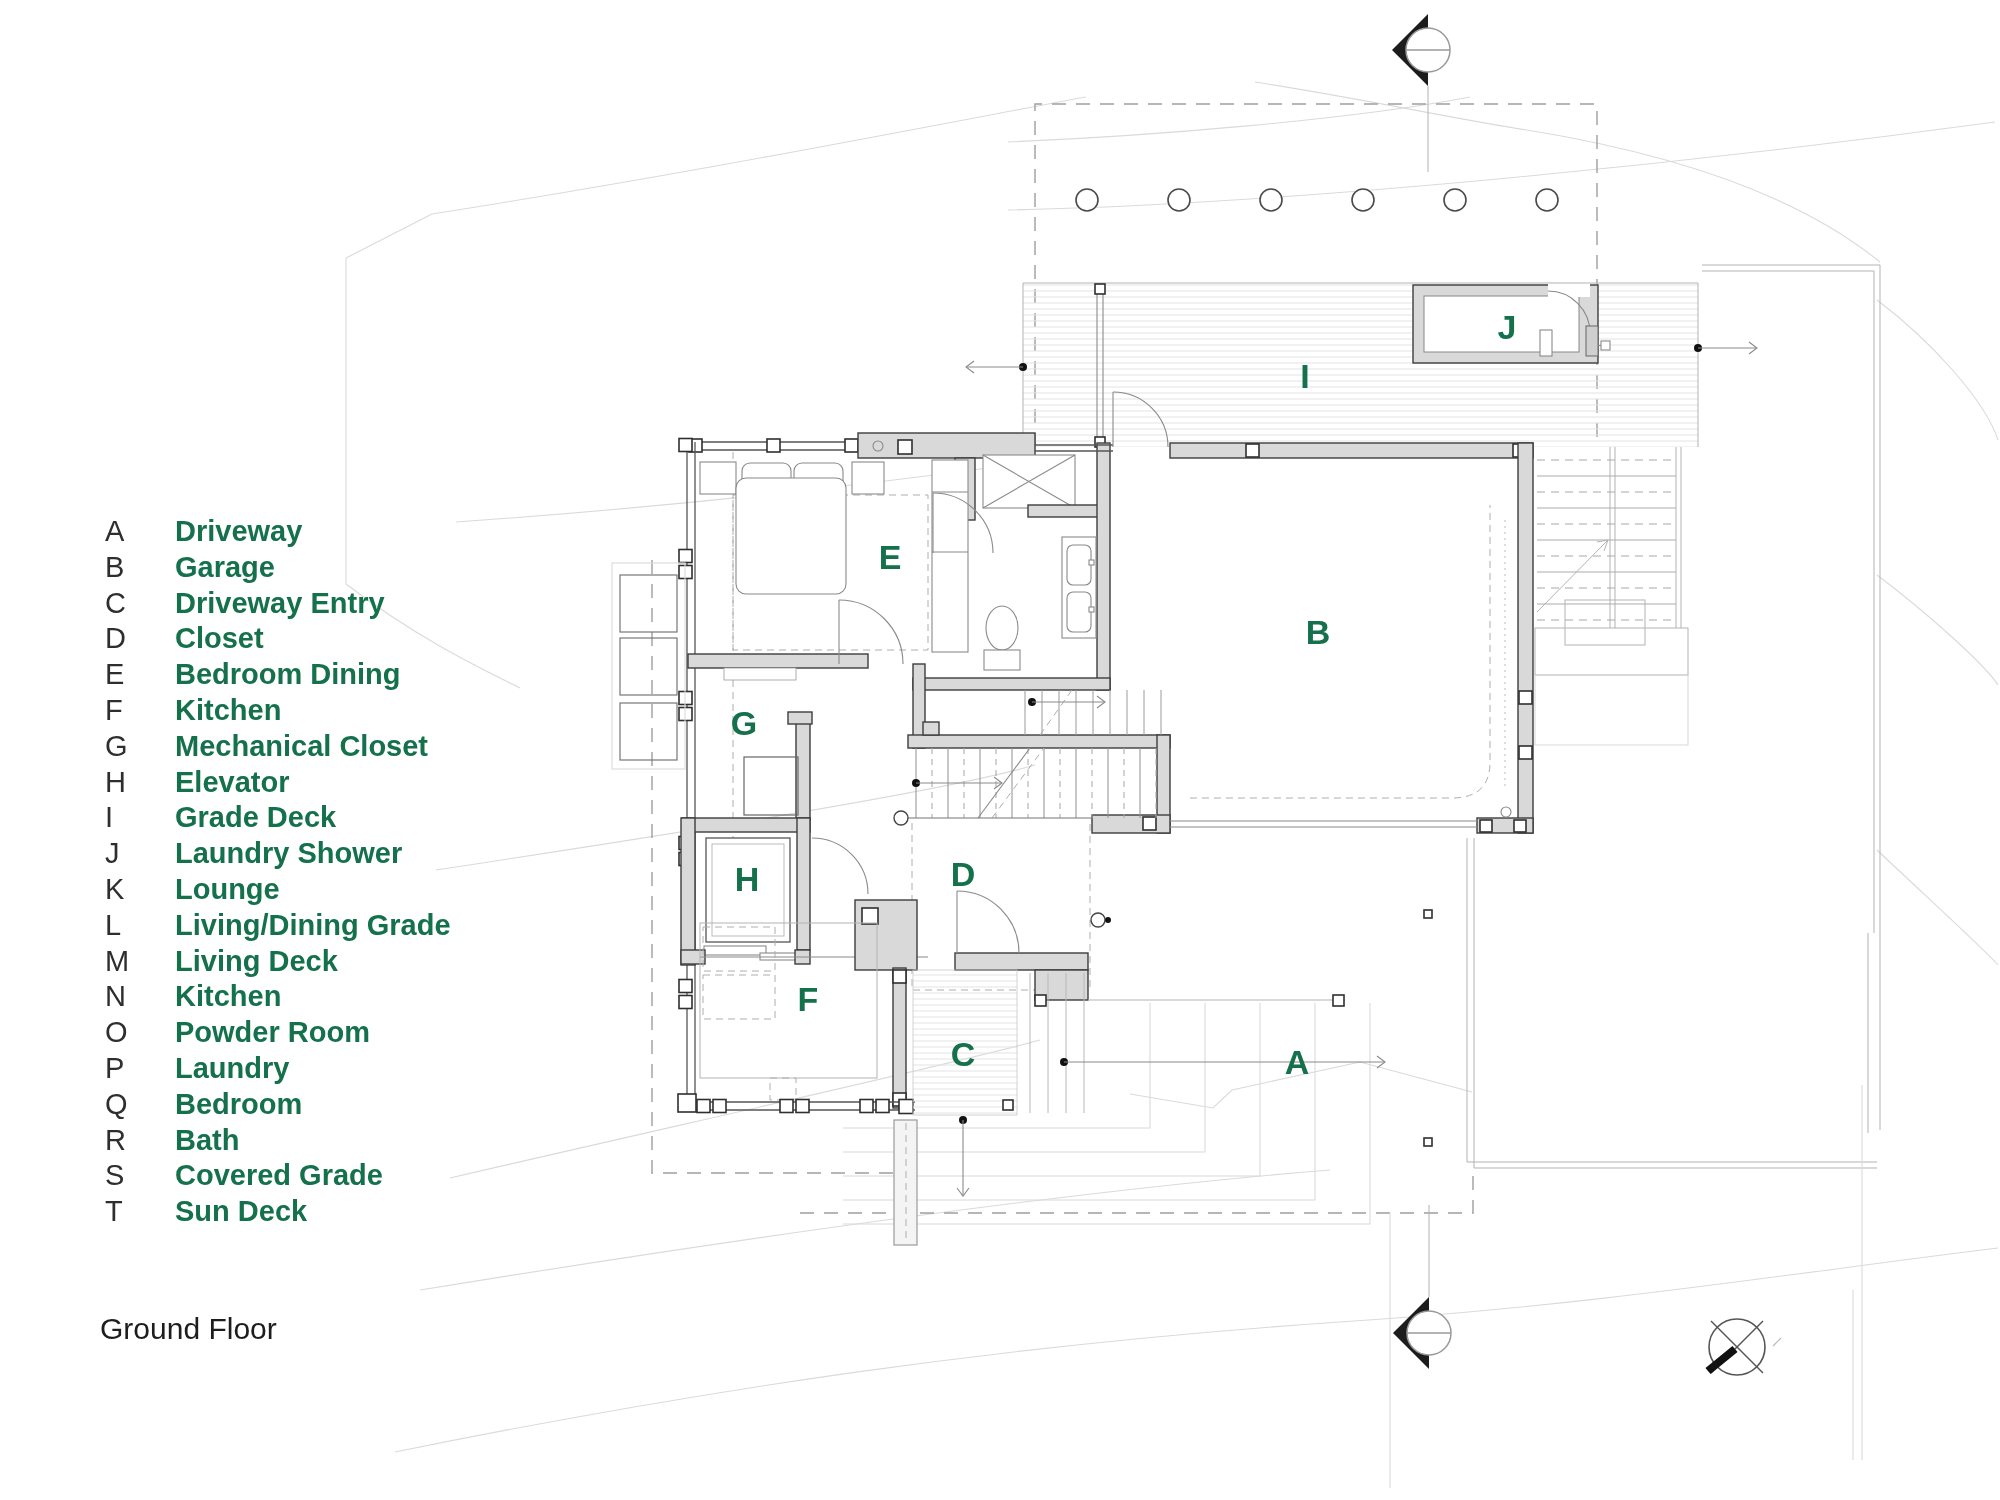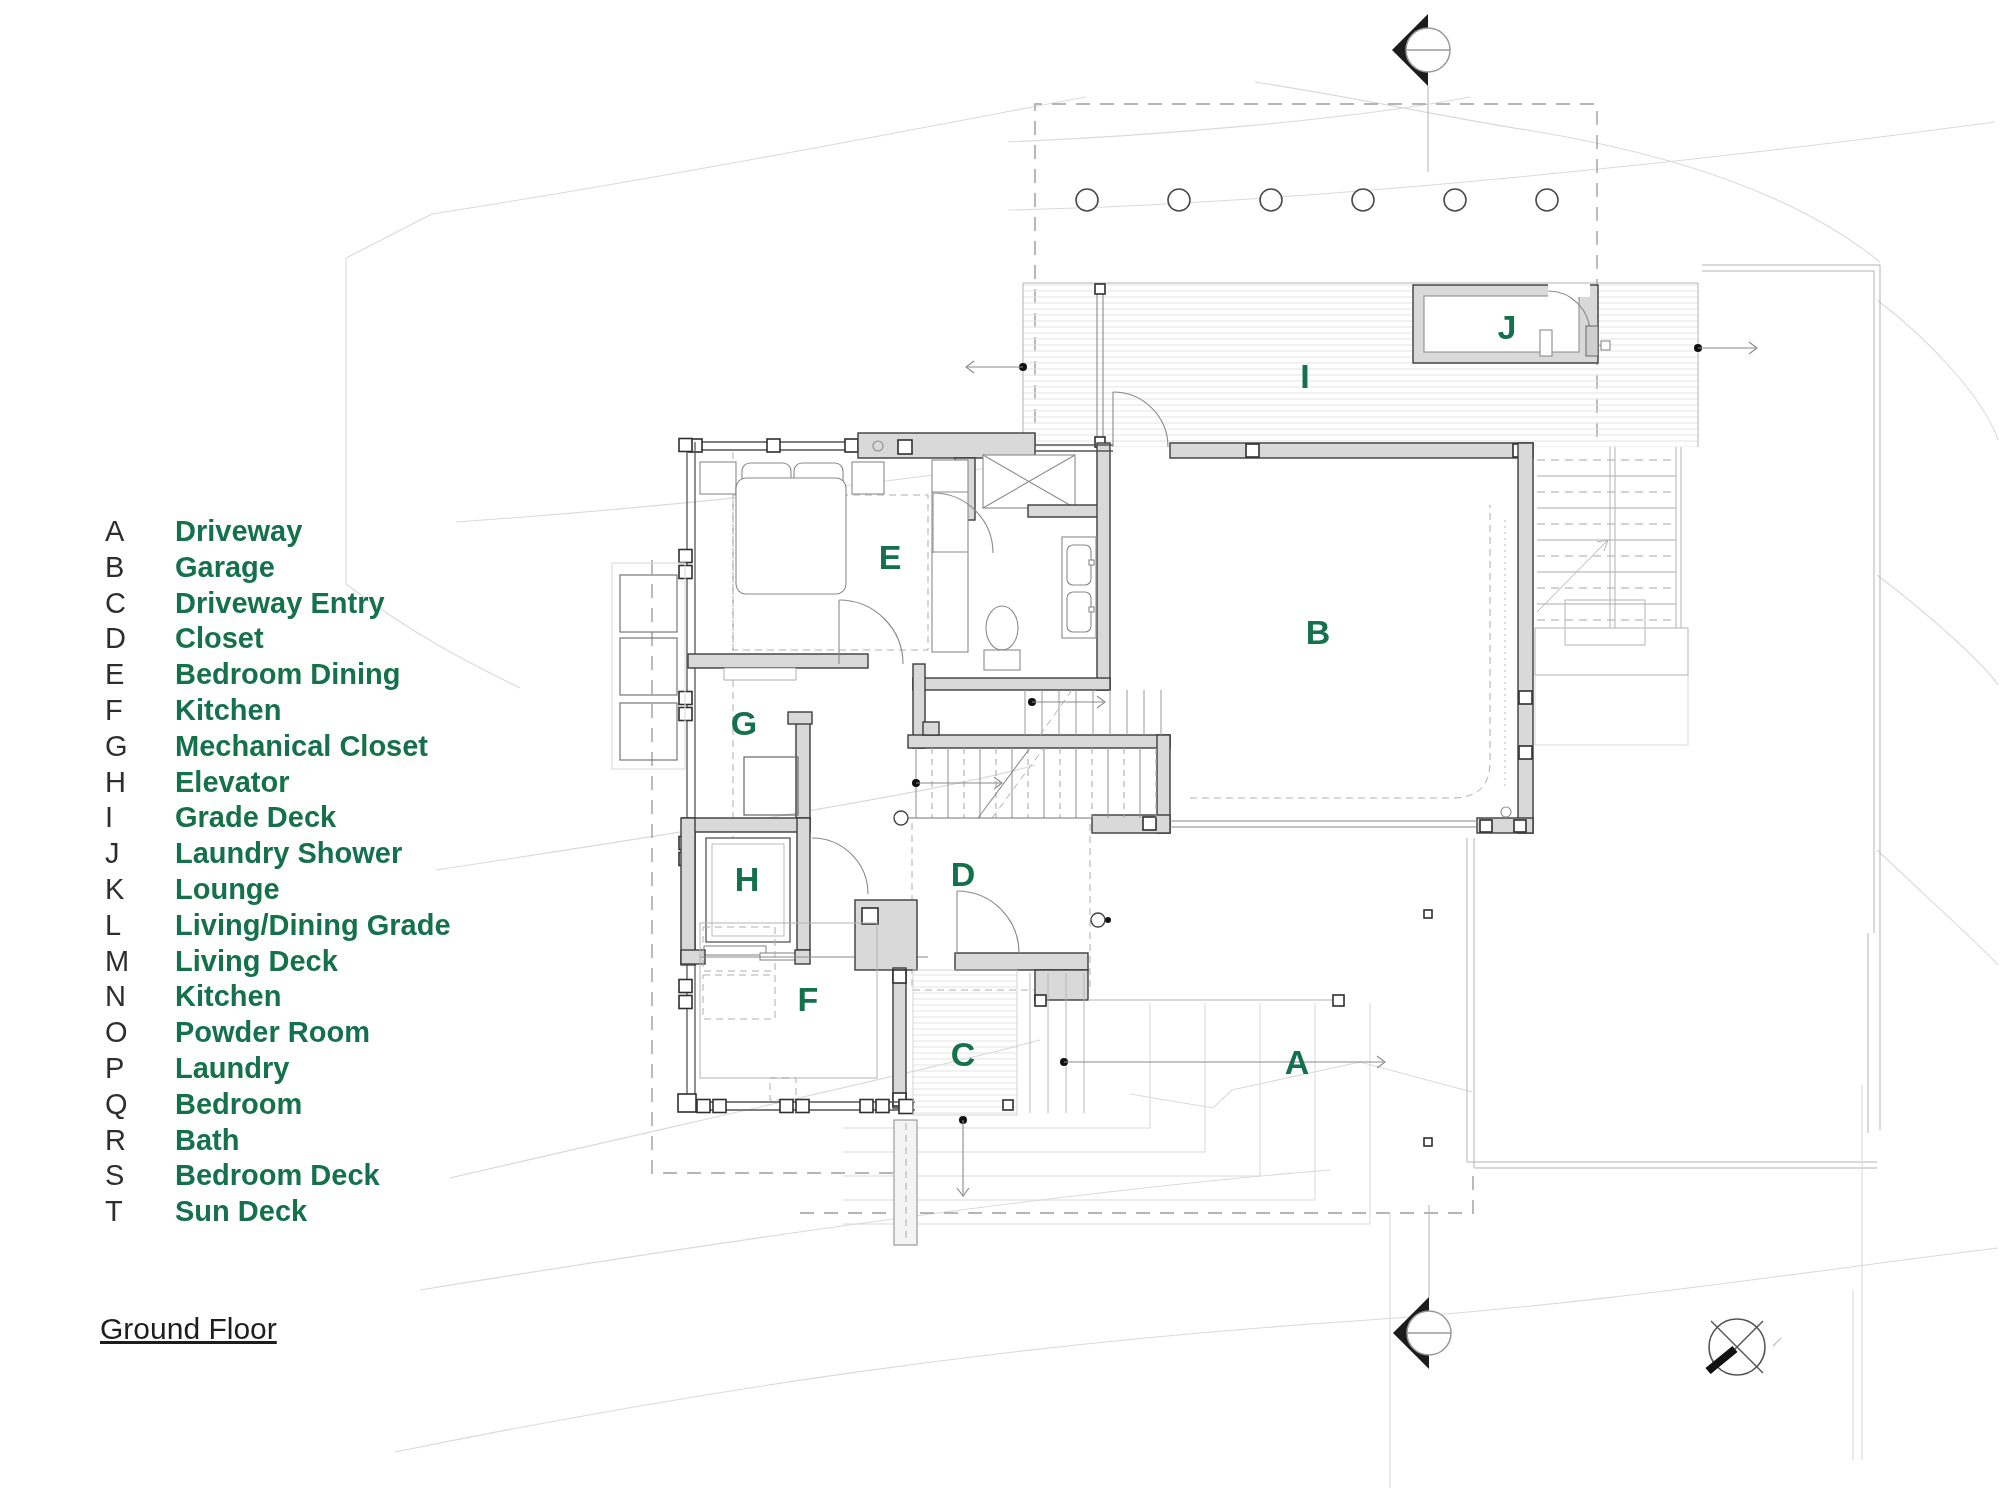--- a/index.html
+++ b/index.html
@@ -16,21 +16,21 @@
   .fix{fill:#ffffff;stroke:#8a8a8a;stroke-width:1.1;}
   .col{fill:#ffffff;stroke:#2f2f2f;stroke-width:1.6;}
   .blk{fill:#1c1c1c;stroke:none;}
   .mk{fill:#111111;}
   text.room-label{font:700 34px "Liberation Sans",sans-serif;text-anchor:middle;}
   
   .legend{position:absolute;left:105px;top:514px;}
   .legend-row{display:flex;align-items:center;height:35.8px;font-size:29px;line-height:35.8px;}
   .legend-key{width:70px;color:#2e2e2e;}
   .legend-label{color:#15714C;font-weight:bold;}
-  .floor-title{position:absolute;left:100px;top:1312px;font-size:30px;color:#1d1d1d;text-decoration:underline;}
+  .floor-title{position:absolute;left:100px;top:1312px;font-size:30px;color:#1d1d1d;}
 </style>
 </head>
 <body>
 
 <div class="sheet">
 
 <svg id="plan-svg" width="2000" height="1500" viewBox="0 0 2000 1500">
   <defs>
     <pattern id="deckH" width="6" height="6" patternUnits="userSpaceOnUse">
       <path d="M0 3 H6" stroke="#e3e3e3" stroke-width="1"></path>
@@ -492,21 +492,21 @@
       <div class="legend-row">
         <span class="legend-key">Q</span>
         <span class="legend-label">Bedroom</span>
       </div>
       <div class="legend-row">
         <span class="legend-key">R</span>
         <span class="legend-label">Bath</span>
       </div>
       <div class="legend-row">
         <span class="legend-key">S</span>
-        <span class="legend-label">Bedroom Deck</span>
+        <span class="legend-label">Covered Grade</span>
       </div>
       <div class="legend-row">
         <span class="legend-key">T</span>
         <span class="legend-label">Sun Deck</span>
       </div>
     </div>
 
 <div class="floor-title">Ground Floor</div>
 
 </div>

